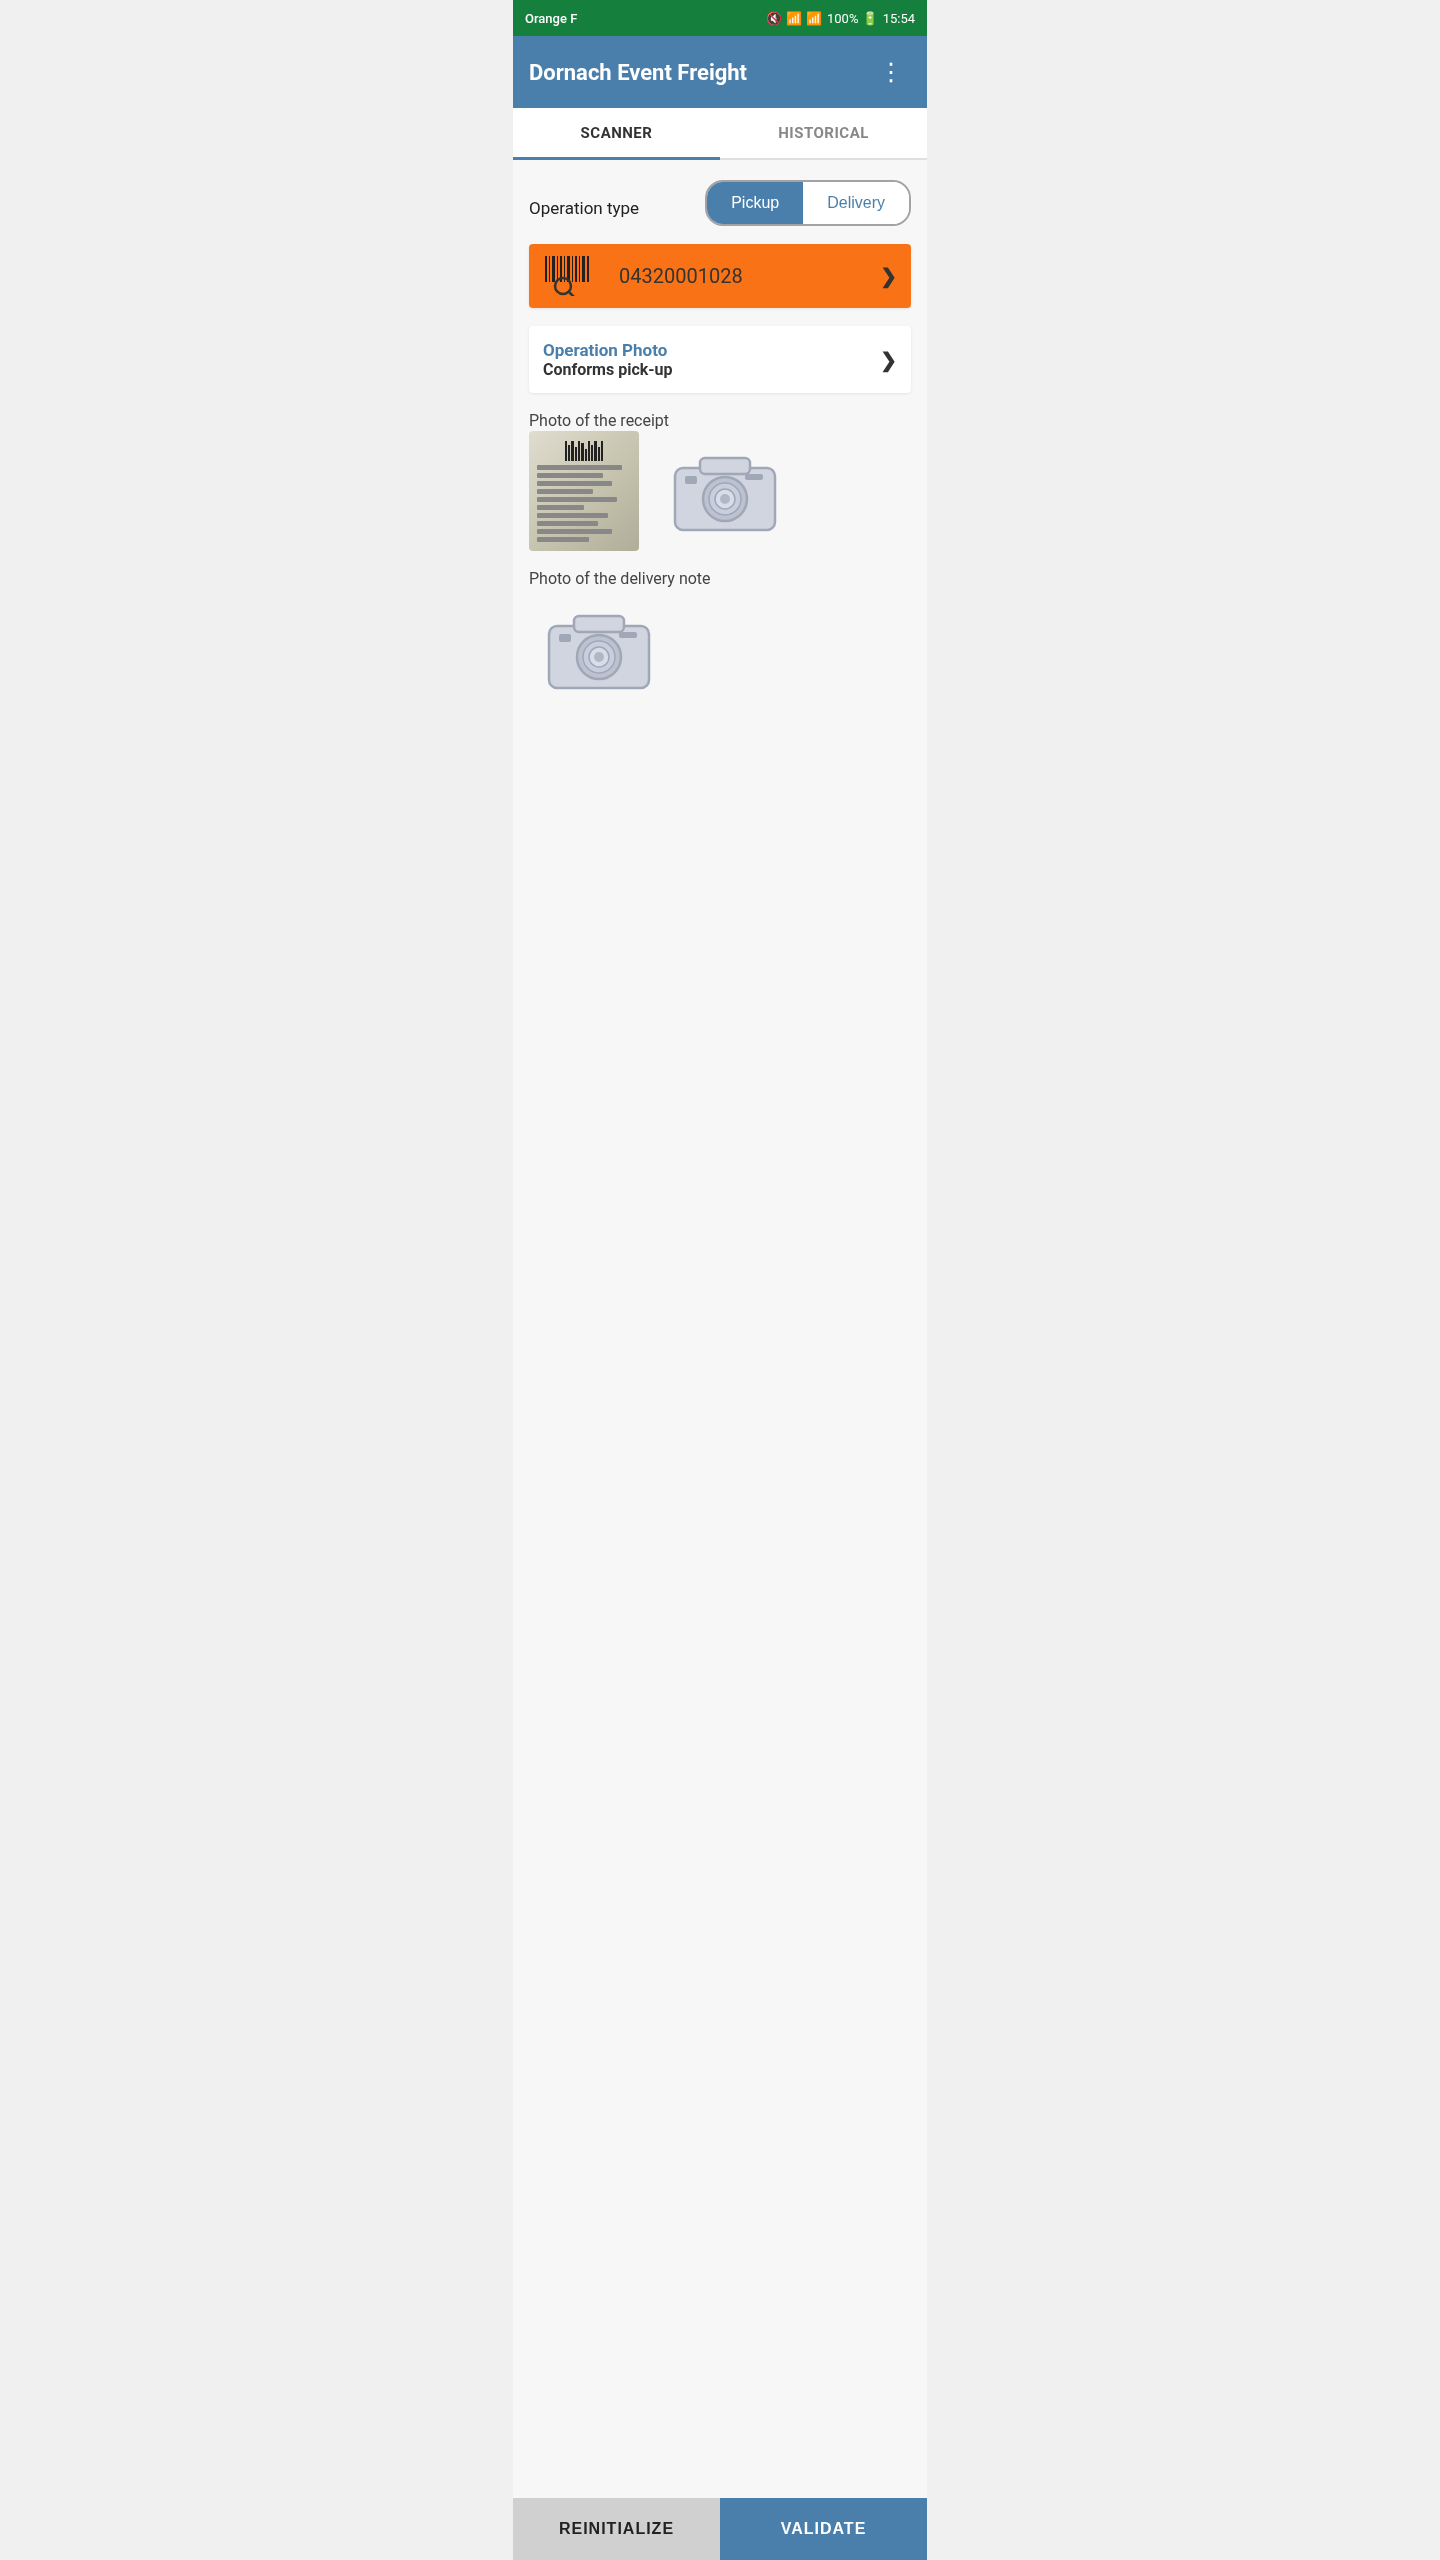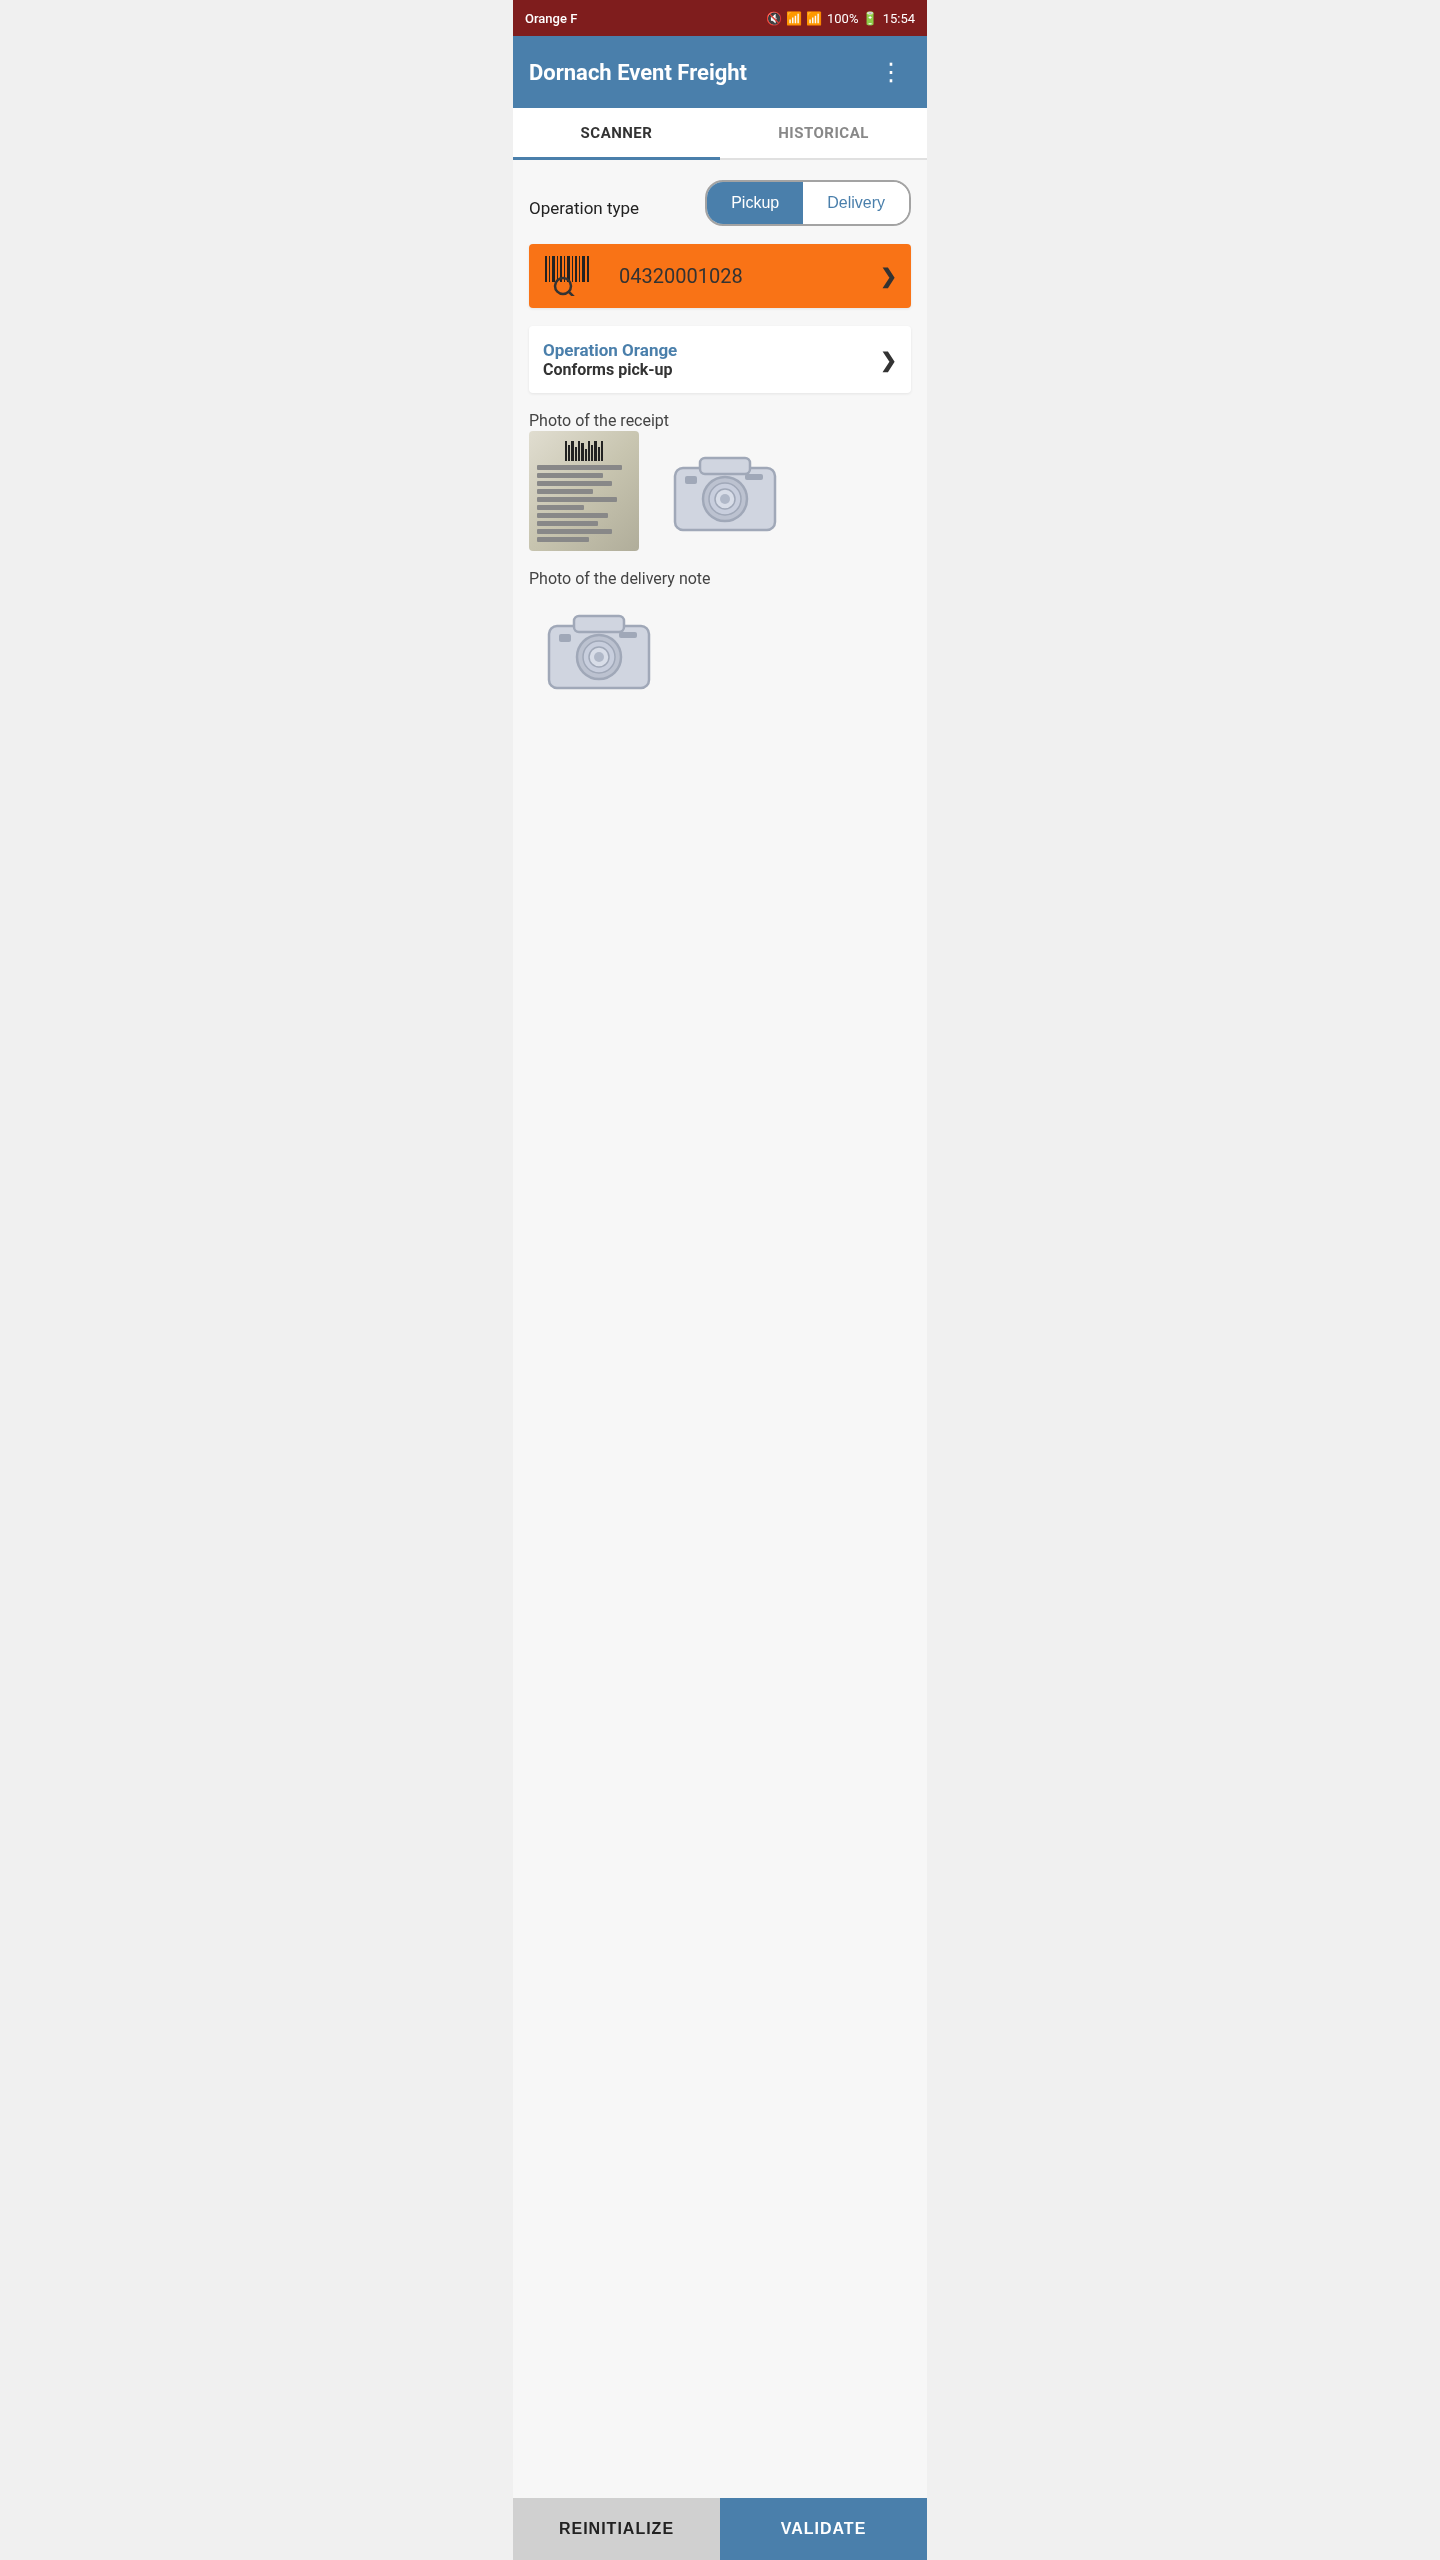--- a/index.html
+++ b/index.html
@@ -10,21 +10,21 @@
       background: #f0f0f0;
       width: 414px;
       min-height: 100vh;
       margin: 0 auto;
       display: flex;
       flex-direction: column;
     }
 
     
     .status-bar {
-      background: #7f1d1d;
+      background: #15803d;
       color: #fff;
       font-size: 13px;
       padding: 6px 12px;
       display: flex;
       justify-content: space-between;
       align-items: center;
       height: 36px;
     }
     .status-left { font-weight: 500; }
     .status-right { display: flex; align-items: center; gap: 4px; font-size: 13px; }
@@ -326,21 +326,21 @@
         <circle cx="20" cy="30" r="8" fill="none" stroke="#333" stroke-width="2.5"></circle>
         <line x1="26" y1="36" x2="32" y2="42" stroke="#333" stroke-width="2.5" stroke-linecap="round"></line>
       </svg>
     </div>
     <span class="barcode-number">04320001028</span>
     <span class="chevron-right">❯</span>
   </div>
 
   <div class="operation-event-row">
     <div class="operation-event-text">
-      <div class="operation-event-title">Operation Orange</div>
+      <div class="operation-event-title">Operation Photo</div>
       <div class="operation-event-subtitle">Conforms pick-up</div>
     </div>
     <span class="chevron-right">❯</span>
   </div>
 
   <div class="photo-section">
     <span class="photo-label">Photo of the receipt</span>
     <div class="photo-row">
 
       <div class="receipt-placeholder">

